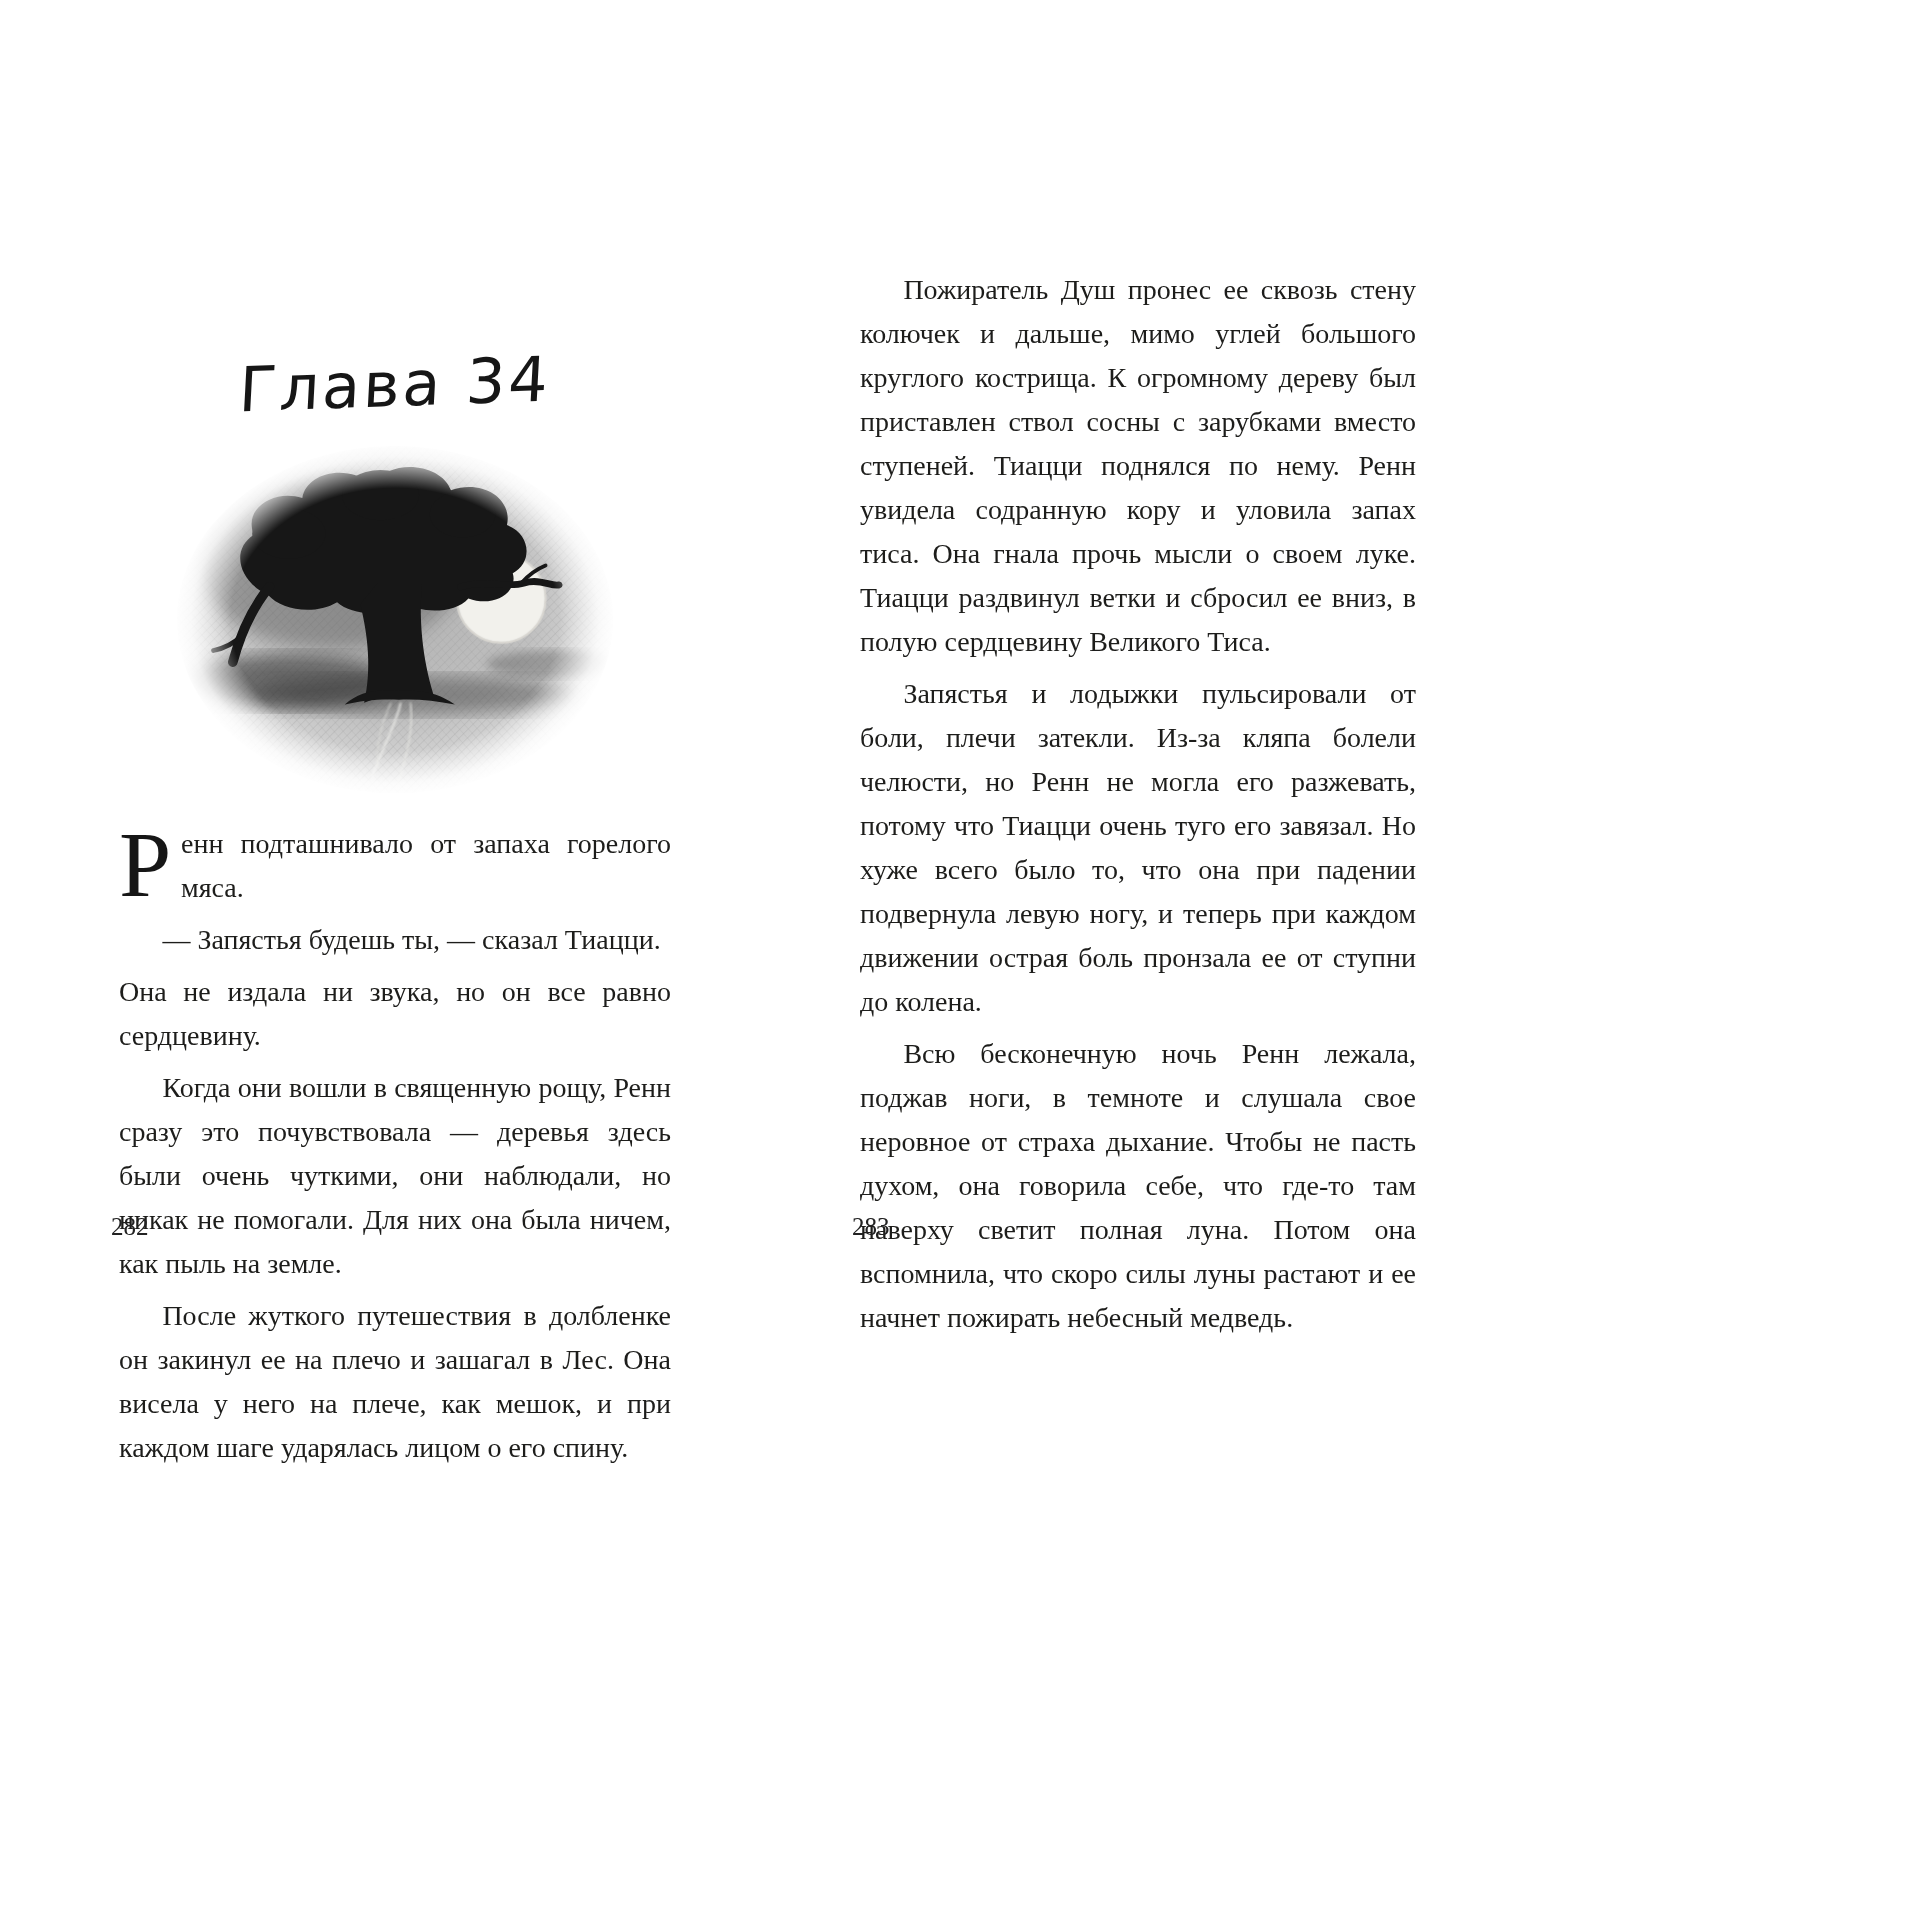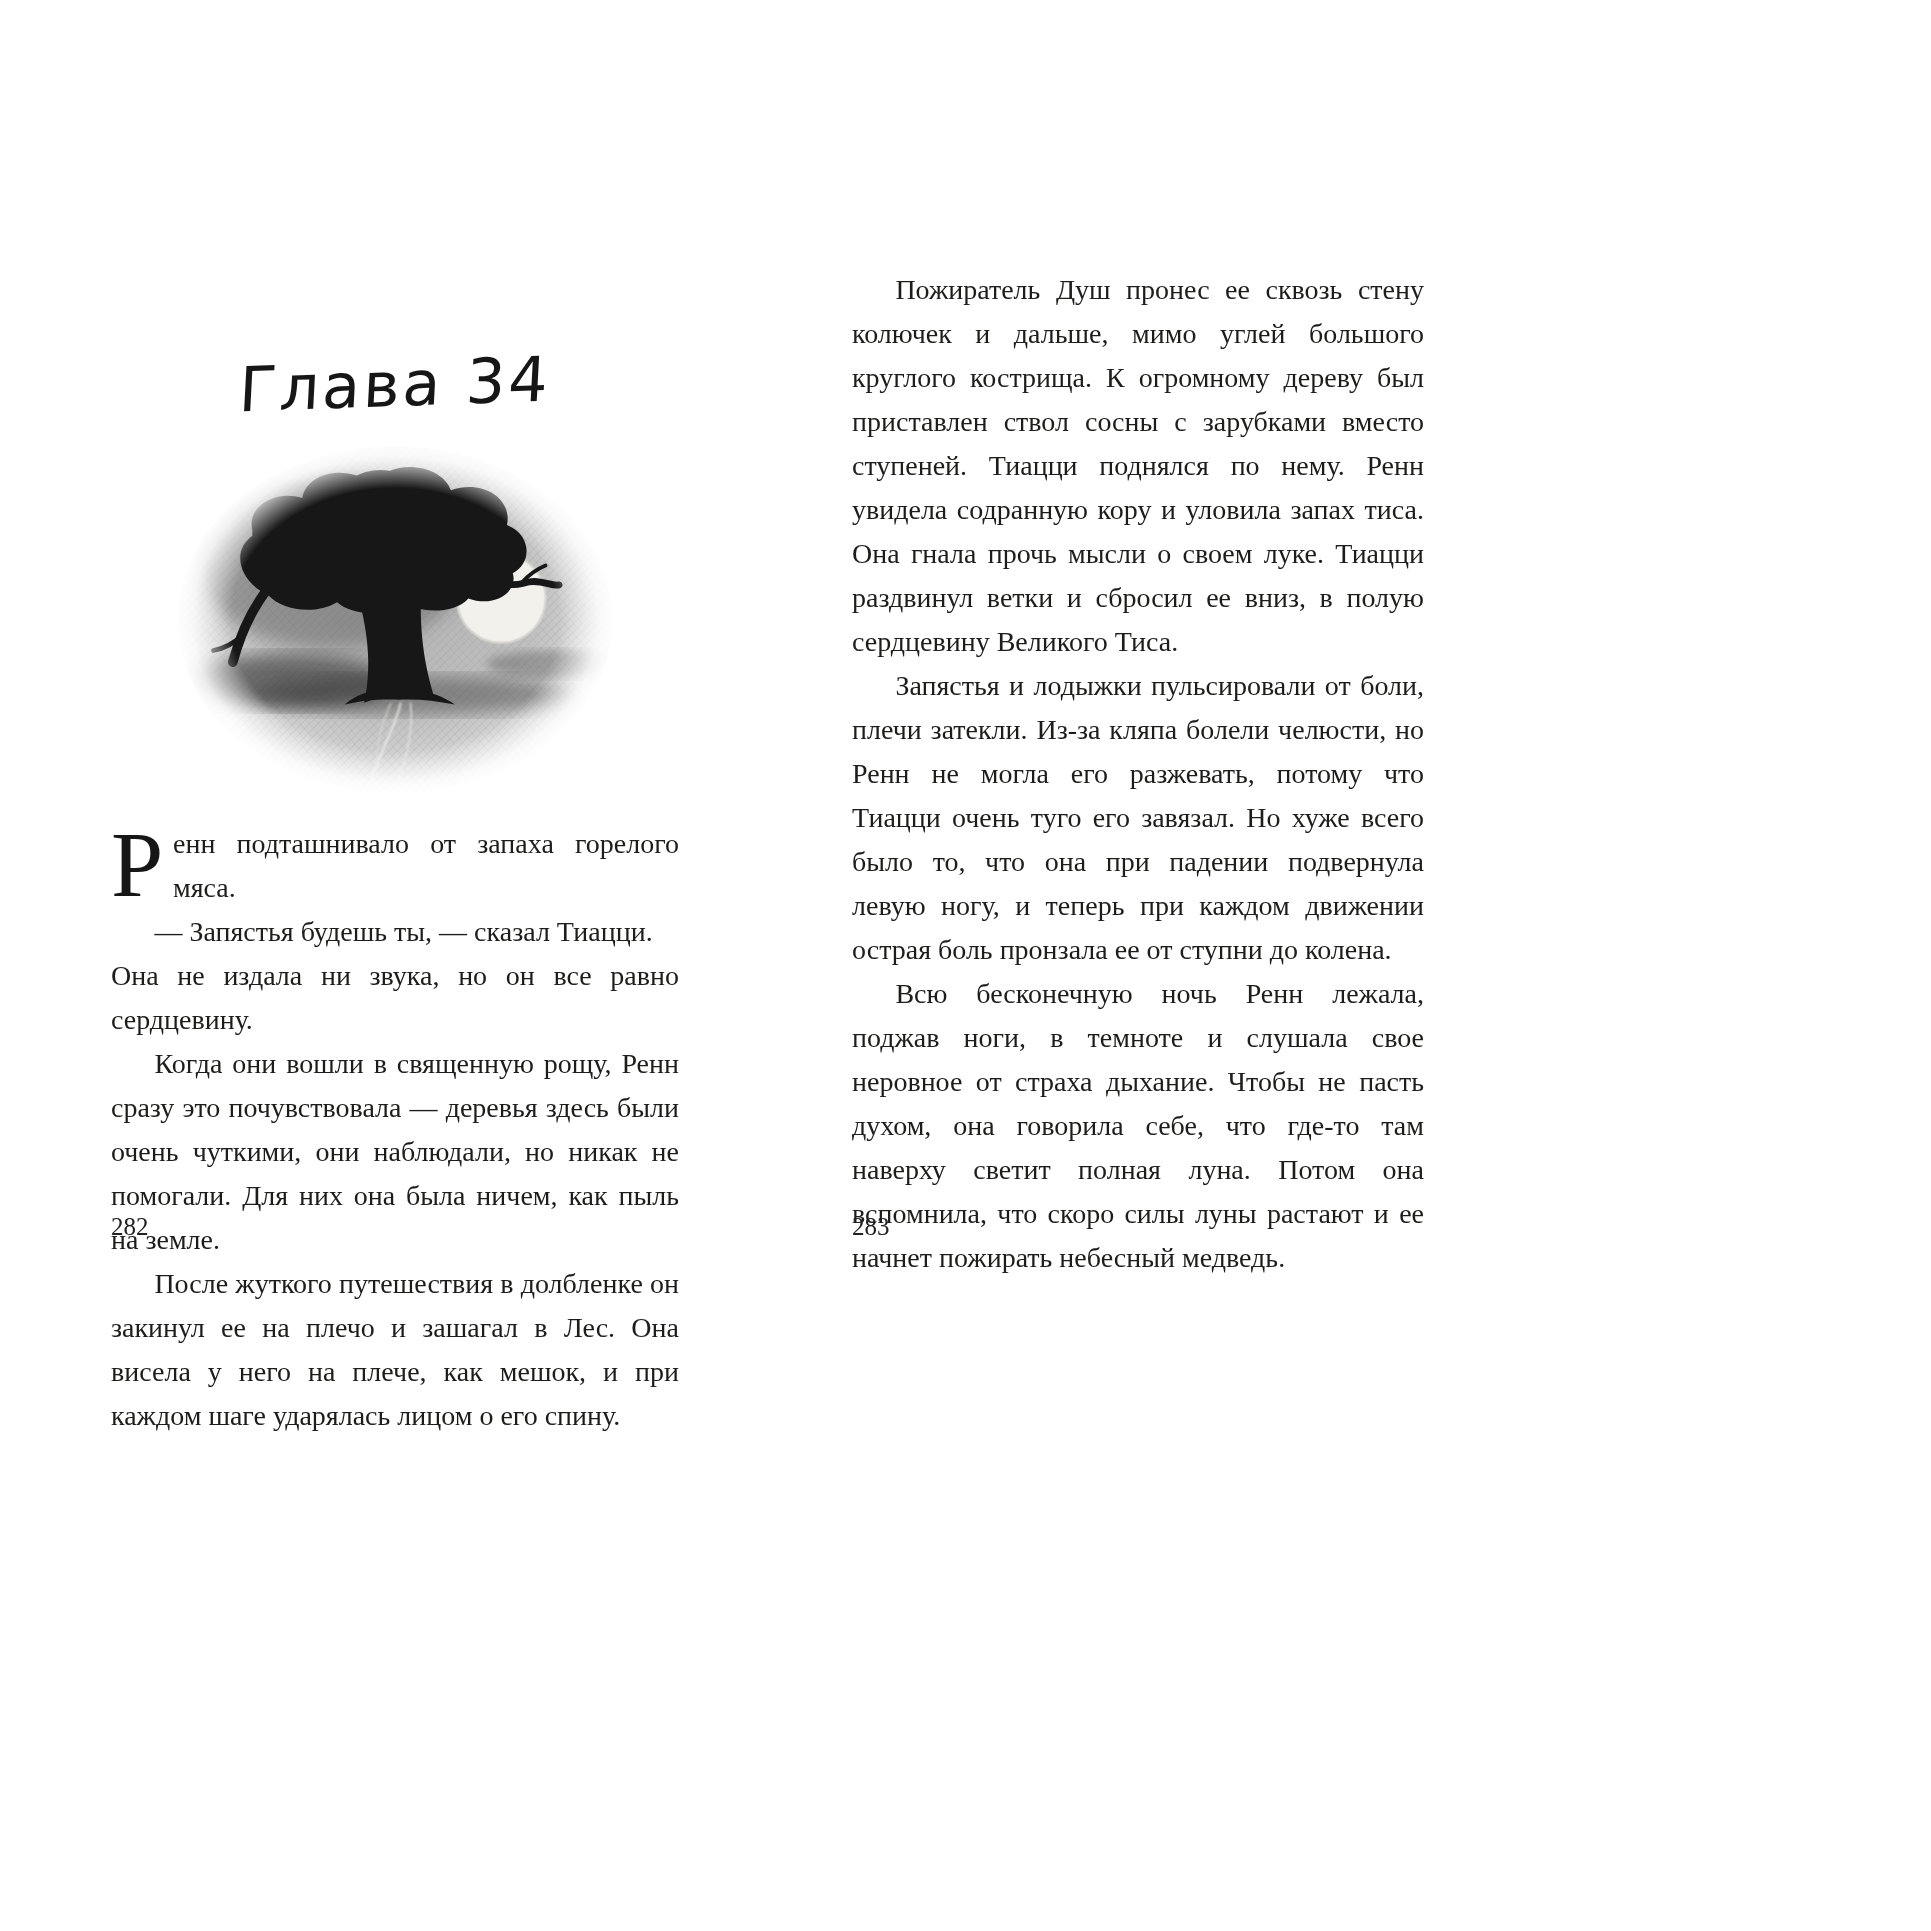--- a/index.html
+++ b/index.html
@@ -39,21 +39,21 @@
   .body-text {
     margin-top: 13.5px;
     font-size: 28px;
     line-height: 44px;
     text-align: justify;
     hyphens: auto;
   }
   .right-col .body-text { margin-top: 268px; }
 
   .para {
-    margin: 0;
+    margin: 8px;
     text-indent: 1.55em;
   }
   .para.noindent { text-indent: 0; }
 
   .dropcap {
     float: left;
     font-size: 94px;
     line-height: 72px;
     padding: 6.8px 9.7px 0 0;
     color: #161616;

